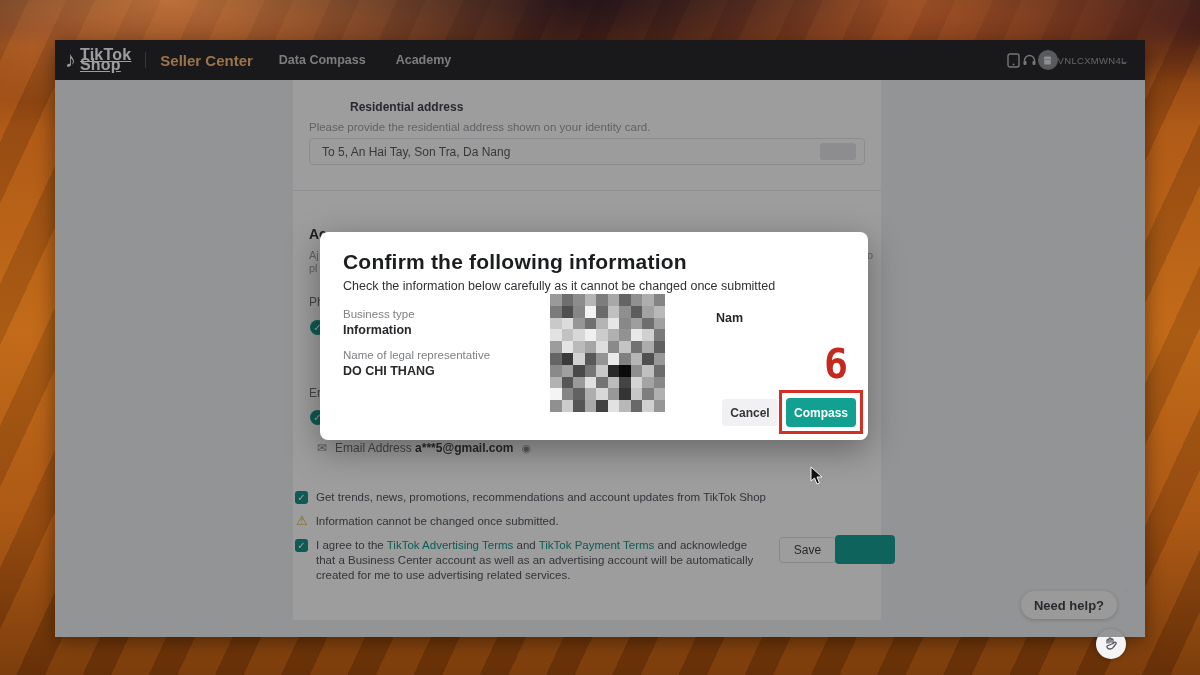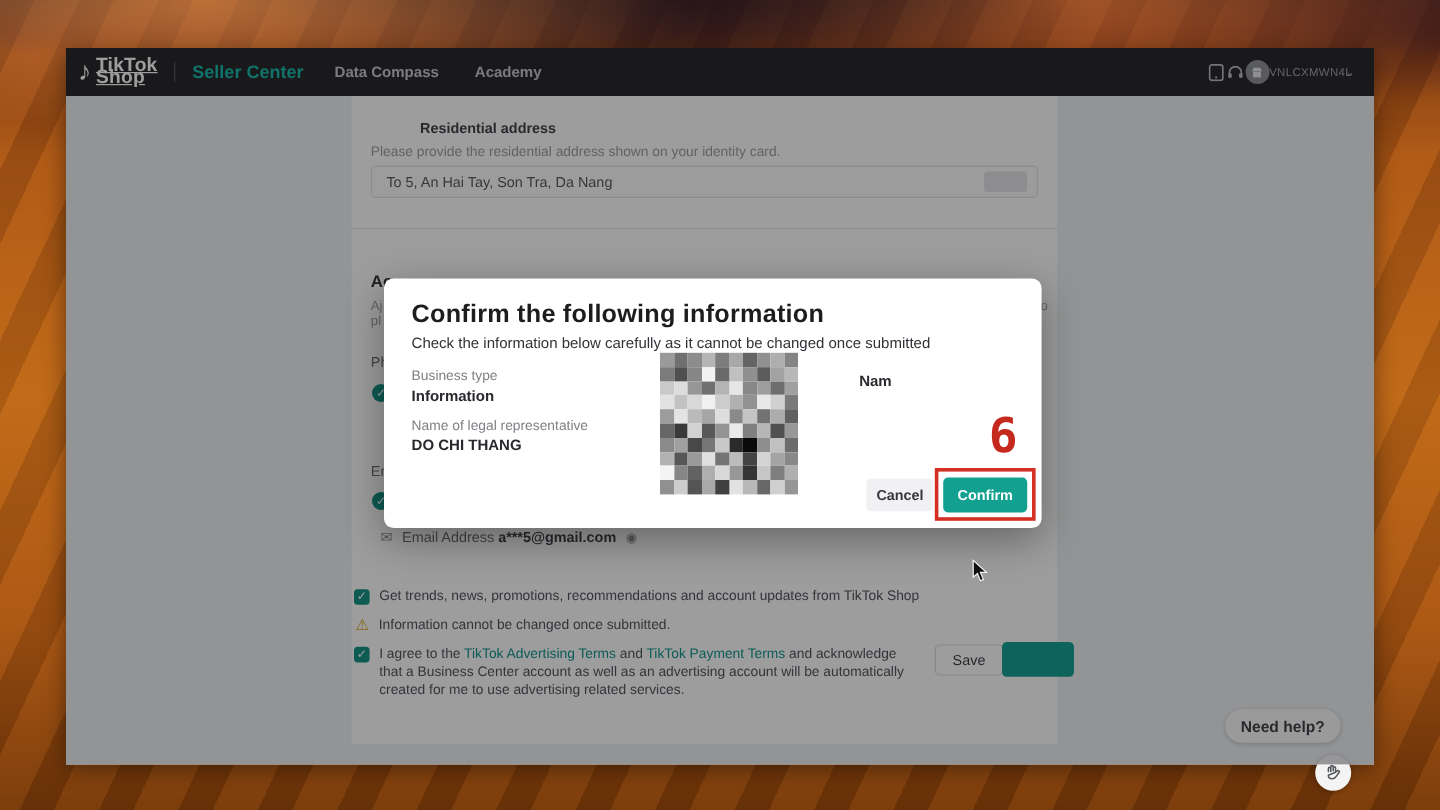--- a/index.html
+++ b/index.html
@@ -17,21 +17,21 @@
       linear-gradient(180deg, #31201f 0px, #55281a 28px, #7e3a12 46px, #aa5514 130px, #bd6616 330px, #a65312 520px, #713508 675px);
   }
 
   
   .window { position:absolute; left:55px; top:40px; width:1090px; height:597px; background:#eef0f1; box-shadow:0 4px 18px rgba(0,0,0,.45); }
   .navbar { position:absolute; left:0; top:0; right:0; height:40px; background:#232426; display:flex; align-items:center; color:#fff; }
   .logo { display:flex; align-items:center; gap:4px; margin-left:10px; }
   .note-glyph { font-size:22px; line-height:1; color:#fff; }
   .logo-text { font-size:16px; font-weight:bold; line-height:10px; letter-spacing:.2px;text-decoration:underline; }
   .nav-divider { width:1px; height:16px; background:#55565a; margin:0 14px; }
-  .nav-seller { font-size:15px; font-weight:700; color:#14b8a6; margin-right:26px; }
+  .nav-seller { font-size:15px; font-weight:700; color:#fdba74; margin-right:26px; }
   .nav-item { font-size:12.5px; font-weight:700; color:#c7c8ca; margin-right:30px; cursor:pointer; }
   .nav-right { margin-left:auto; display:flex; align-items:center; margin-right:16px; }
   .nav-icon { width:16px; height:16px; color:#bcbdbf; display:flex; align-items:center; justify-content:center; }
   .avatar { width:20px; height:20px; border-radius:50%; background:#8d8f93; display:flex; align-items:center; justify-content:center; }
   .account-name { font-size:9.5px; color:#9fa1a4; letter-spacing:.3px; }
   .chev { font-size:10px; color:#9fa1a4; margin-left:-6px; }
 
   .content { position:absolute; left:0; top:40px; right:0; bottom:0; background:#eef0f1; }
   .card { position:absolute; left:238px; top:0; width:588px; height:540px; background:#ffffff; }
 
@@ -299,21 +299,21 @@
         <div style="background: rgb(104, 104, 104);"></div>
         <div style="background: rgb(208, 208, 208);"></div>
         <div style="background: rgb(150, 150, 150);"></div>
       </div>
 
     <div class="m-right" style="top:79px;">
       <div class="m-value" style="margin-top:0;margin-left:48px;">Nam</div>
     </div>
 
     <div class="cancel-btn">Cancel</div>
-    <div class="confirm-btn">Confirm</div>
+    <div class="confirm-btn">Compass</div>
   </div>
 
   <div class="anno-rect"></div>
   <div class="anno-num">6</div>
 
   <div class="cursor">
     <svg width="14" height="20" viewBox="0 0 14 20">
         <polygon points="1,1 1,15 4.5,12 7,18 9.5,17 7,11 12,11" fill="#111" stroke="#f5f5f5" stroke-width="1"></polygon>
       </svg>
   </div>

